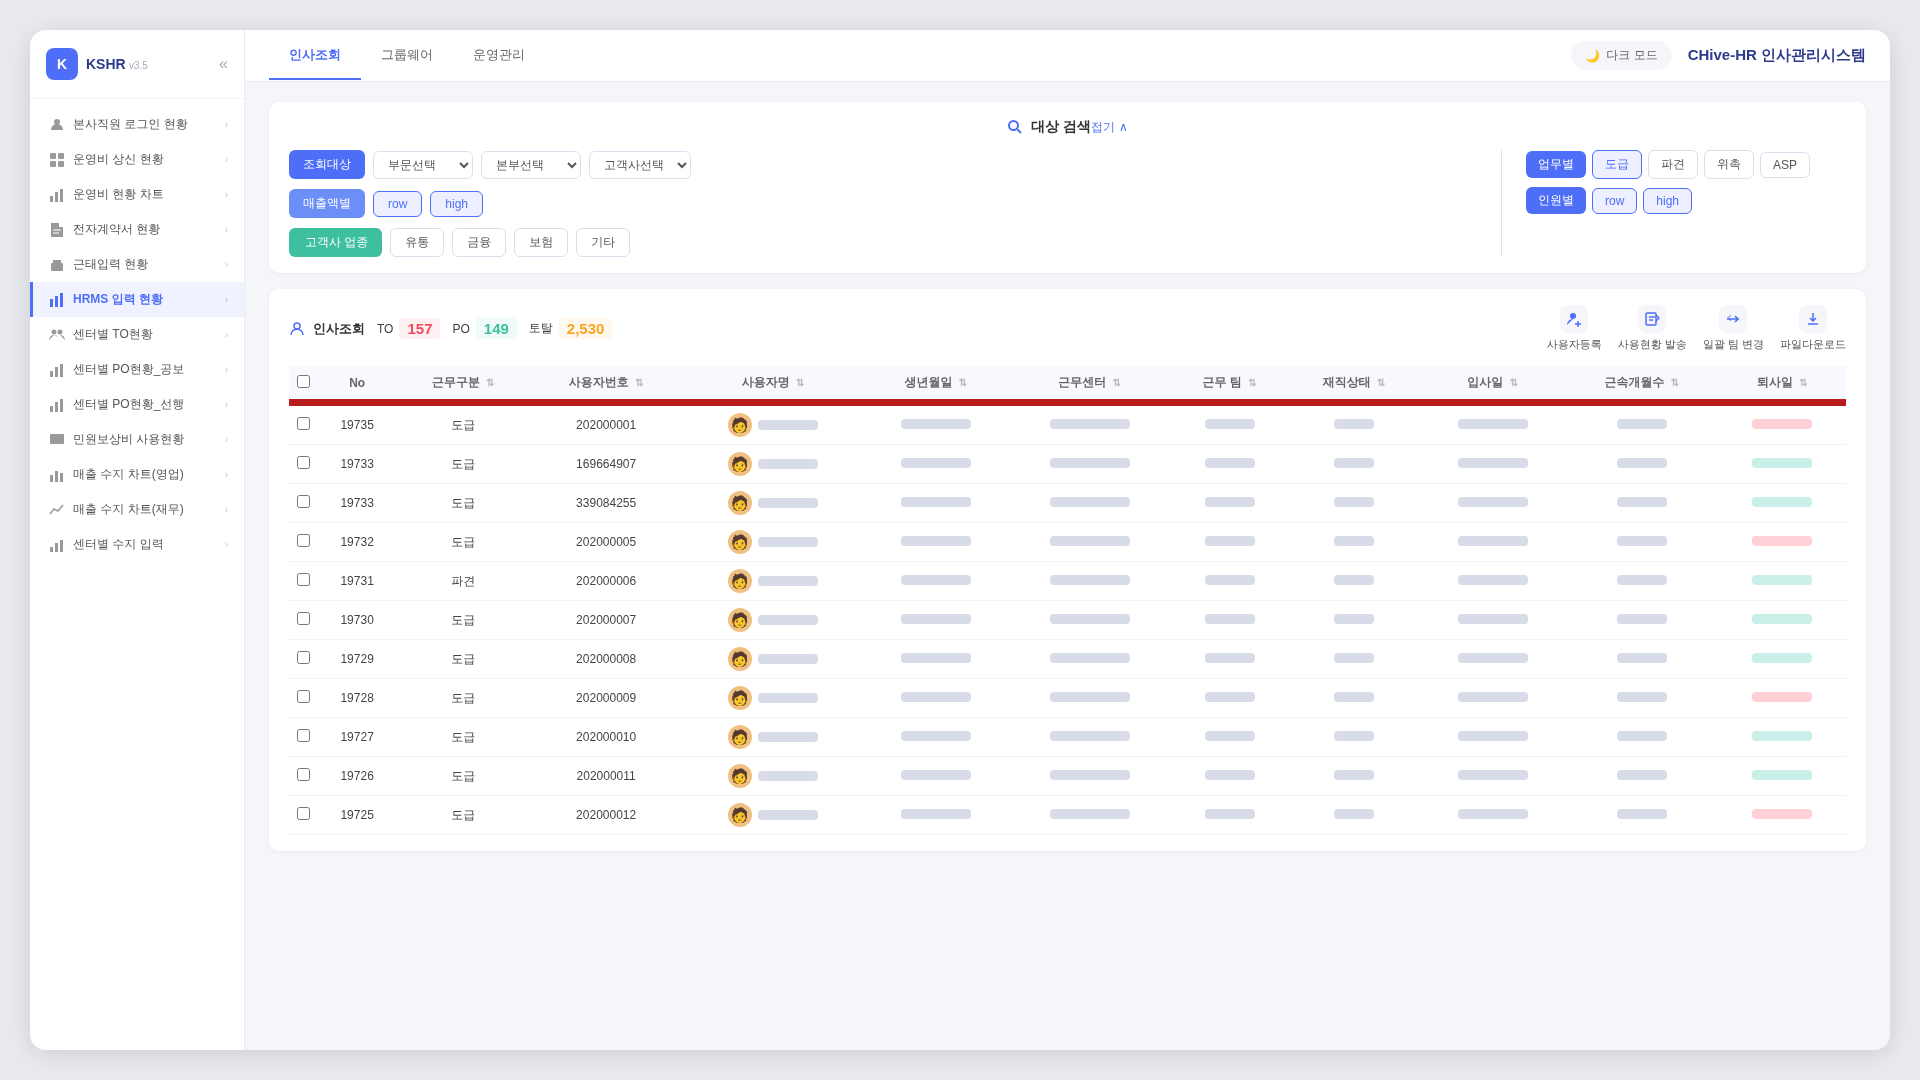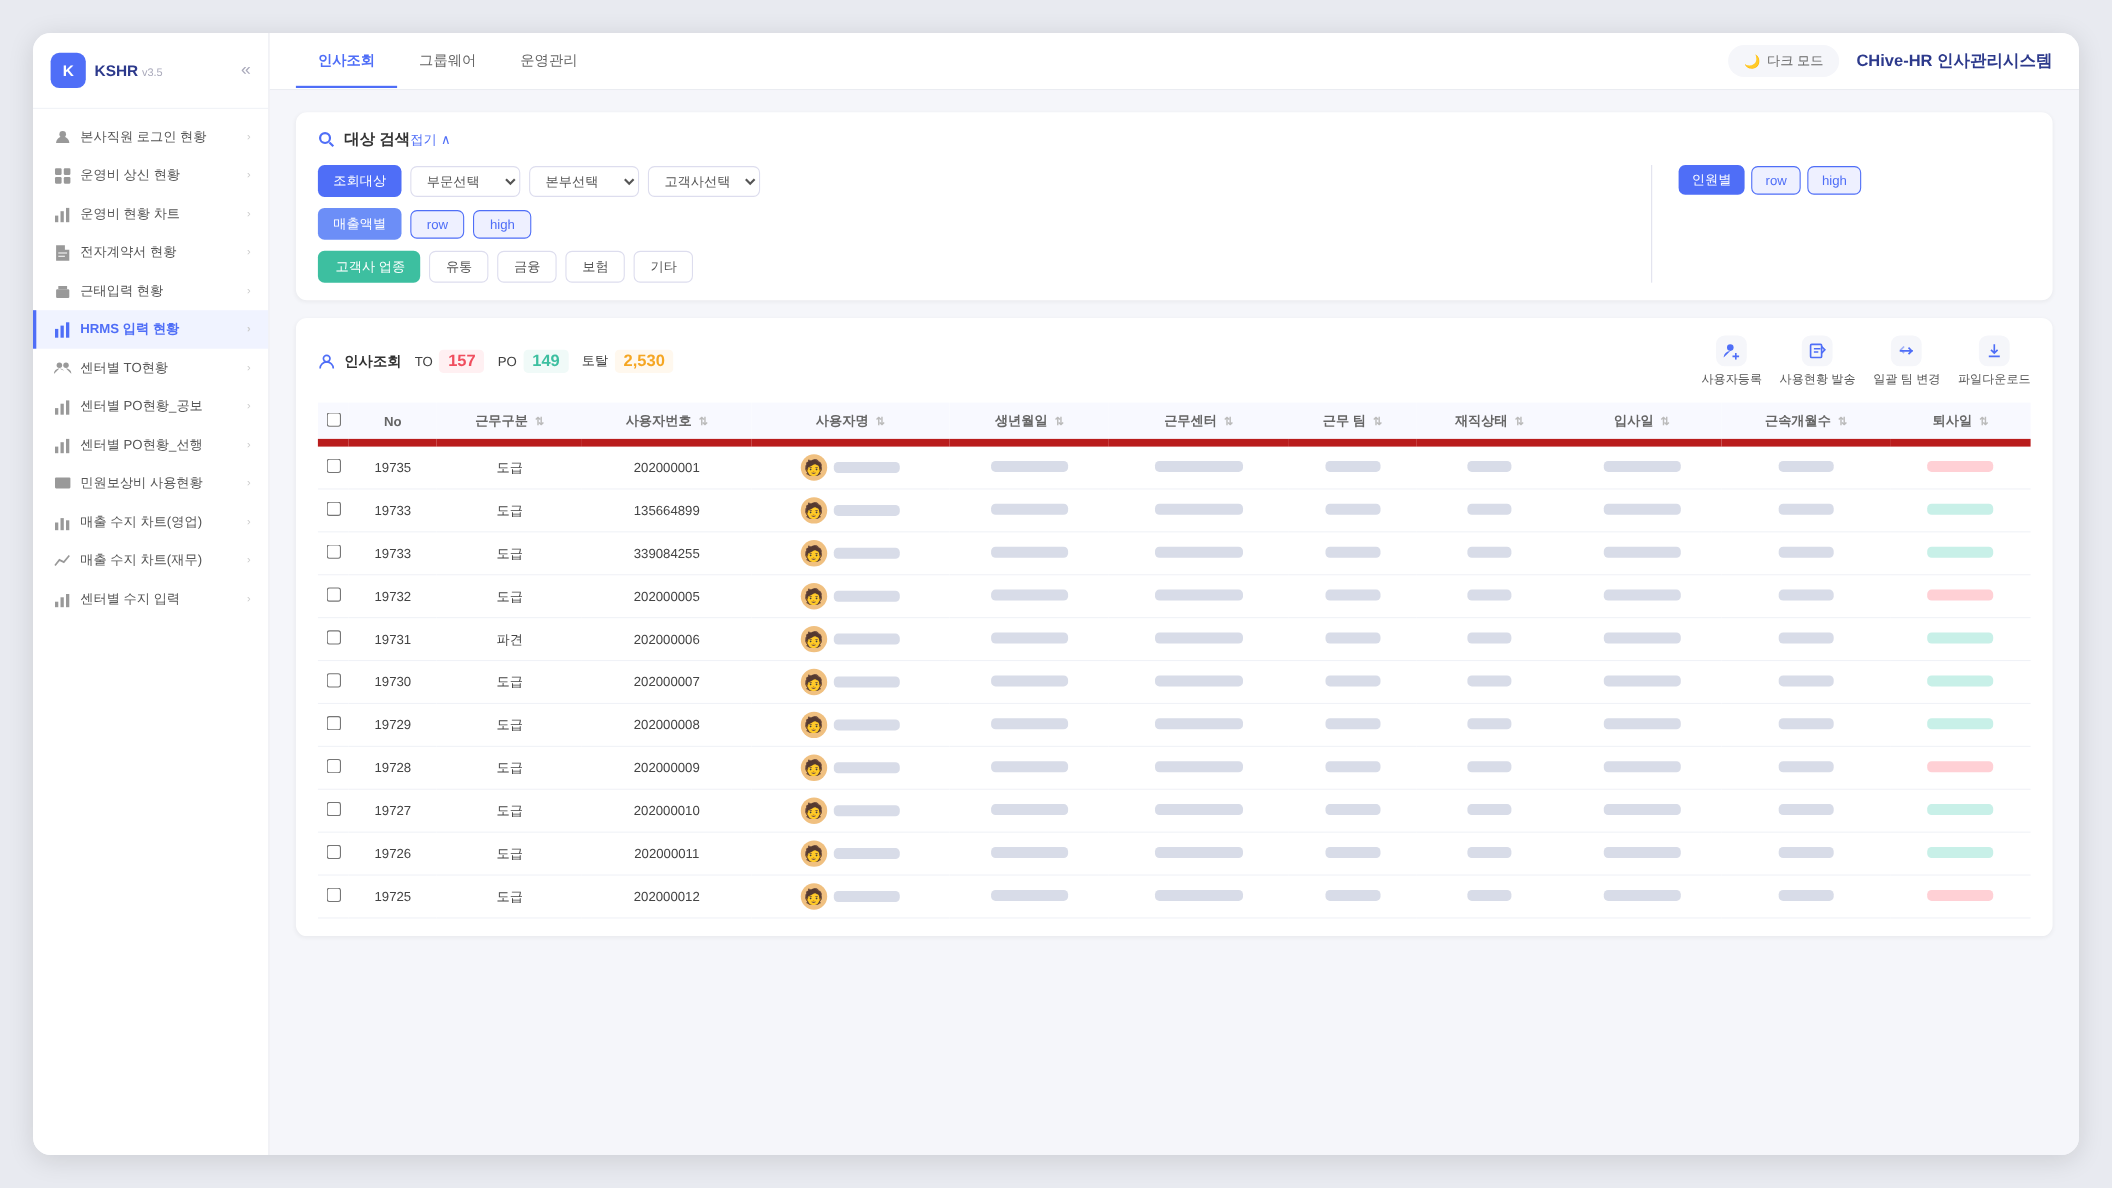--- a/index.html
+++ b/index.html
@@ -160,21 +160,21 @@
     .search-section {
       background: #fff;
       border-radius: 10px;
       padding: 16px 20px;
       margin-bottom: 16px;
       box-shadow: 0 1px 4px rgba(0,0,0,0.05);
     }
     .search-header {
       display: flex;
       align-items: center;
-      justify-content: flex-start;
+      justify-content: center;
       margin-bottom: 14px;
     }
     .search-title {
       display: flex;
       align-items: center;
       gap: 8px;
       font-size: 14px;
       font-weight: 600;
       color: #333;
     }
@@ -578,20 +578,27 @@
               <div class="search-tag">유통</div>
               <div class="search-tag">금융</div>
               <div class="search-tag">보험</div>
               <div class="search-tag">기타</div>
             </div>
           </div>
 
           <div style="width:1px; background:#e0e2ee; margin:0 8px;"></div>
 
           <div class="filter-group">
+            <div class="filter-row">
+              <button class="filter-label-btn">업무별</button>
+              <div class="filter-tag selected" style="background:#eef0ff; border-color:#4f6ef7; color:#4f6ef7;">도급</div>
+              <div class="filter-tag">파견</div>
+              <div class="filter-tag">위촉</div>
+              <div class="filter-tag">ASP</div>
+            </div>
             <div class="filter-row">
               <button class="filter-label-btn">인원별</button>
               <div class="filter-tag selected" style="background:#eef0ff; border-color:#4f6ef7; color:#4f6ef7;">row</div>
               <div class="filter-tag selected" style="background:#eef0ff; border-color:#4f6ef7; color:#4f6ef7;">high</div>
             </div>
           </div>
         </div>
       </div>
 
       <div class="table-section">
@@ -726,21 +733,21 @@
                 <td><span class="blurred-bar" style="width:50px;"></span></td>
                 <td><span class="blurred-bar" style="width:40px;"></span></td>
                 <td><span class="blurred-bar" style="width:70px;"></span></td>
                 <td><span class="blurred-bar" style="width:50px;"></span></td>
                 <td><span class="blurred-bar" style="width:60px; background:#ffd0d5;"></span></td>
               </tr>
               <tr>
                 <td><input type="checkbox" style=""></td>
                 <td>19733</td>
                 <td>도급</td>
-                <td>135664899</td>
+                <td>169664907</td>
                 <td>
                   <div class="avatar-cell">
                     <div class="avatar-img">🧑</div>
                     <span class="blurred-bar" style="width:60px; margin-left:6px;"></span>
                   </div>
                 </td>
                 <td><span class="blurred-bar" style="width:70px;"></span></td>
                 <td><span class="blurred-bar" style="width:80px;"></span></td>
                 <td><span class="blurred-bar" style="width:50px;"></span></td>
                 <td><span class="blurred-bar" style="width:40px;"></span></td>

